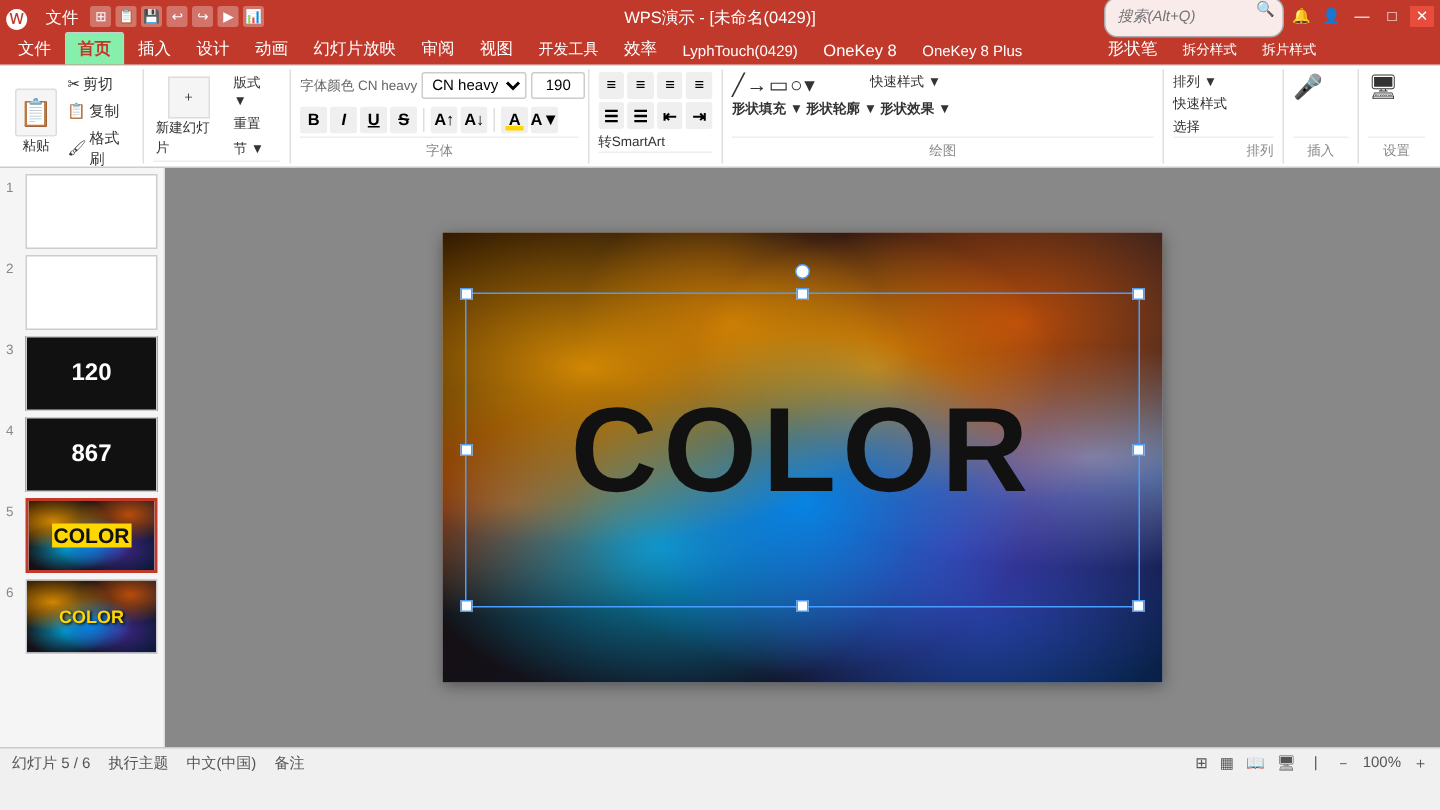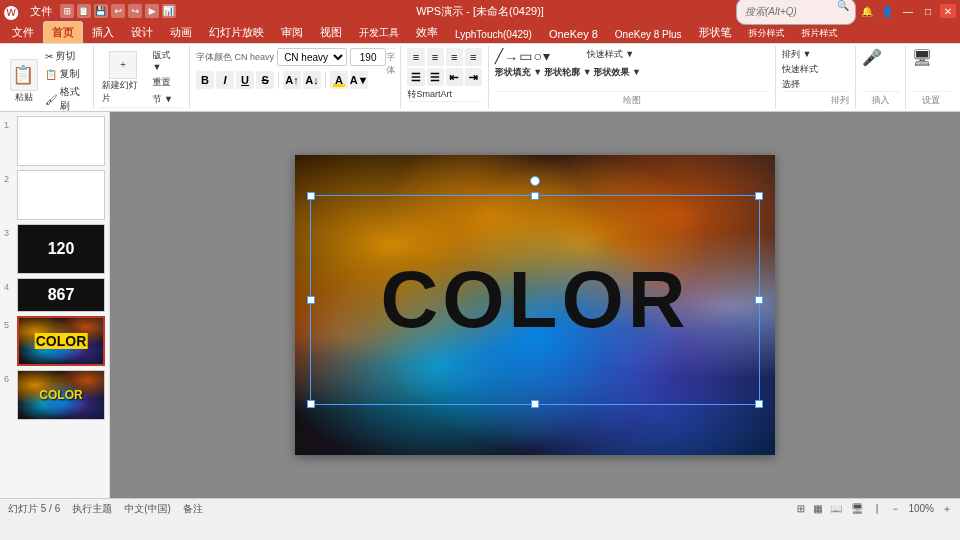--- a/index.html
+++ b/index.html
@@ -98,33 +98,33 @@
       <div class="win-btn">🔔</div>
       <div class="win-btn">👤</div>
       <div class="win-btn">—</div>
       <div class="win-btn">□</div>
       <div class="win-btn close">✕</div>
     </div>
   </div>
 
   <div class="ribbon-tabs" style="height:22px; background:#c0392b; display:flex; align-items:flex-end; padding: 0 4px; gap:1px;">
     <div class="ribbon-tab" style="background:transparent; color:white; border:none;">文件</div>
-    <div class="ribbon-tab active" style="background:#fdba74; color:#c0392b; font-weight:bold; padding:3px 8px; border-radius:3px 3px 0 0; border:1px solid #ccc; border-bottom:none;">首页</div>
+    <div class="ribbon-tab active" style="background:#86efac; color:#c0392b; font-weight:bold; padding:3px 8px; border-radius:3px 3px 0 0; border:1px solid #ccc; border-bottom:none;">首页</div>
     <div class="ribbon-tab" style="background:transparent; color:white; border:none;">插入</div>
     <div class="ribbon-tab" style="background:transparent; color:white; border:none;">设计</div>
     <div class="ribbon-tab" style="background:transparent; color:white; border:none;">动画</div>
     <div class="ribbon-tab" style="background:transparent; color:white; border:none;">幻灯片放映</div>
     <div class="ribbon-tab" style="background:transparent; color:white; border:none;">审阅</div>
     <div class="ribbon-tab" style="background:transparent; color:white; border:none;">视图</div>
     <div class="ribbon-tab" style="background:transparent; color:white; border:none; font-size:10px;">开发工具</div>
     <div class="ribbon-tab" style="background:transparent; color:white; border:none;">效率</div>
     <div class="ribbon-tab" style="background:transparent; color:white; border:none; font-size:10px;">LyphTouch(0429)</div>
     <div class="ribbon-tab" style="background:transparent; color:white; border:none;">OneKey 8</div>
     <div class="ribbon-tab" style="background:transparent; color:white; border:none; font-size:10px;">OneKey 8 Plus</div>
-    <div class="ribbon-tab" style="background:transparent; color:white; border:none;">形状笔</div>
+    <div class="ribbon-tab" style="background:transparent; color:white; border:none;margin-left:40px;">形状笔</div>
     <div class="ribbon-tab" style="background:transparent; color:white; border:none; font-size:9px;">拆分样式</div>
     <div class="ribbon-tab" style="background:transparent; color:white; border:none; font-size:9px;">拆片样式</div>
   </div>
 
   <div style="height:68px; background:white; border-bottom:1px solid #ccc; display:flex; align-items:stretch; padding:2px 4px; overflow:hidden;">
 
     <div style="display:flex; flex-direction:column; padding:2px 4px; border-right:1px solid #e0e0e0; align-items:center;">
       <div style="display:flex; gap:2px; flex:1; align-items:center;">
         <div style="display:flex; flex-direction:column; align-items:center; cursor:pointer; padding:2px;">
           <div style="width:28px; height:32px; background:#f5f5f5; border:1px solid #ddd; border-radius:2px; display:flex; align-items:center; justify-content:center; font-size:18px;">📋</div>
@@ -147,21 +147,21 @@
         </div>
         <div style="display:flex; flex-direction:column; gap:2px; font-size:9px;">
           <div style="cursor:pointer; padding:1px 3px;">版式 ▼</div>
           <div style="cursor:pointer; padding:1px 3px;">重置</div>
           <div style="cursor:pointer; padding:1px 3px;">节 ▼</div>
         </div>
       </div>
       <div style="font-size:9px; color:#888; border-top:1px solid #eee; padding-top:2px; text-align:center;">幻灯片</div>
     </div>
 
-    <div style="display:flex; flex-direction:row; padding:2px 6px; border-right:1px solid #e0e0e0; min-width:160px;">
+    <div style="display:flex; flex-direction:column; padding:2px 6px; border-right:1px solid #e0e0e0; min-width:160px;">
       <div style="display:flex; flex-direction:column; gap:3px; flex:1;">
         <div class="font-row">
           <span style="font-size:9px; color:#666; white-space:nowrap;">字体颜色 CN heavy</span>
           <select class="font-select">
             <option>CN heavy</option>
           </select>
           <input class="font-size-input" value="190" style="">
         </div>
         <div style="display:flex; gap:2px; align-items:center;">
           <button class="format-btn">
@@ -271,21 +271,21 @@
 
       <div class="slide-item">
         <span class="slide-num">3</span>
         <div class="slide-thumb" style="width:80px; height:50px; background:#111; border:1px solid #ccc; display:flex; align-items:center; justify-content:center;">
           <span style="color:white; font-weight:bold; font-size:16px;">120</span>
         </div>
       </div>
 
       <div class="slide-item">
         <span class="slide-num">4</span>
-        <div class="slide-thumb" style="width:80px; height:34px; background:#111; border:1px solid #ccc; display:flex; align-items:center; justify-content:center;">
+        <div class="slide-thumb" style="width:80px; height:50px; background:#111; border:1px solid #ccc; display:flex; align-items:center; justify-content:center;">
           <span style="color:white; font-weight:bold; font-size:16px;">867</span>
         </div>
       </div>
 
       <div class="slide-item">
         <span class="slide-num">5</span>
         <div class="slide-thumb active" style="width:80px; height:50px; border:2px solid #c0392b; position:relative; overflow:hidden;">
           <div class="slide-thumb-bokeh"></div>
           <div style="position:absolute; top:50%; left:50%; transform:translate(-50%,-50%); font-size:14px; font-weight:900; color:#111; font-family:Arial Black, Arial, sans-serif; z-index:2; background:#FFD700; padding:0 1px;">COLOR</div>
         </div>

